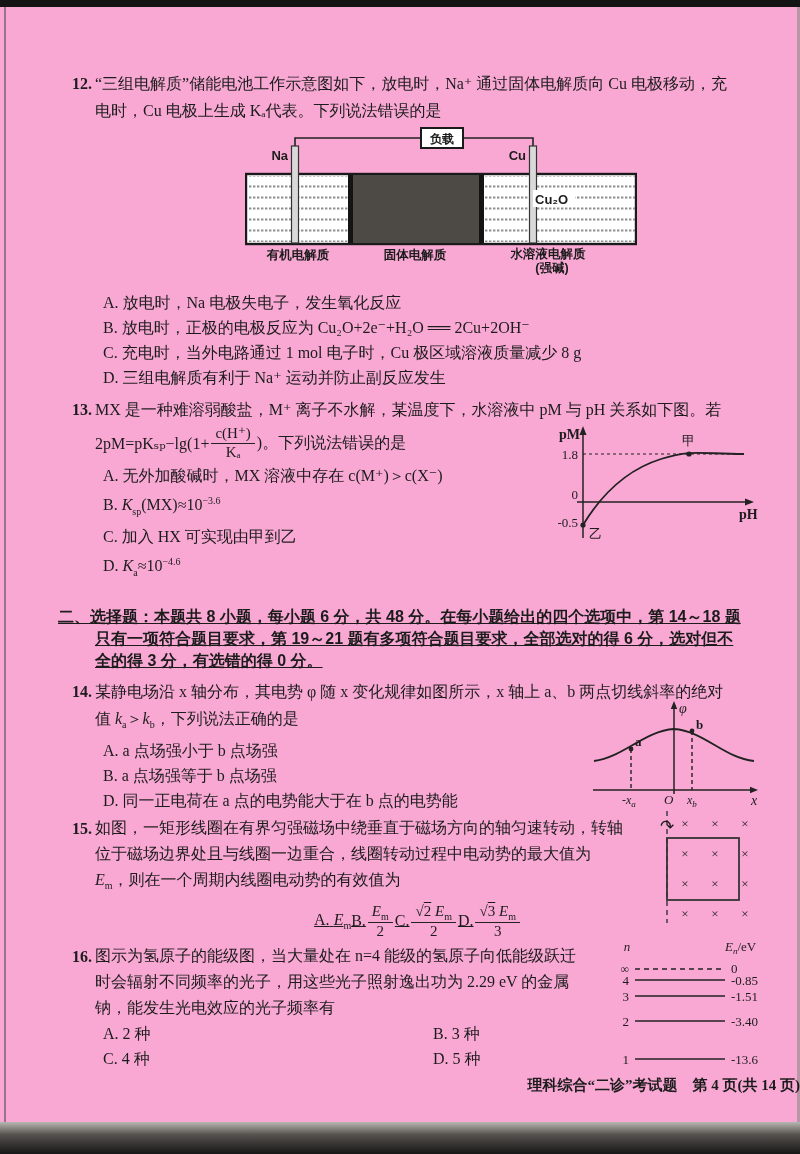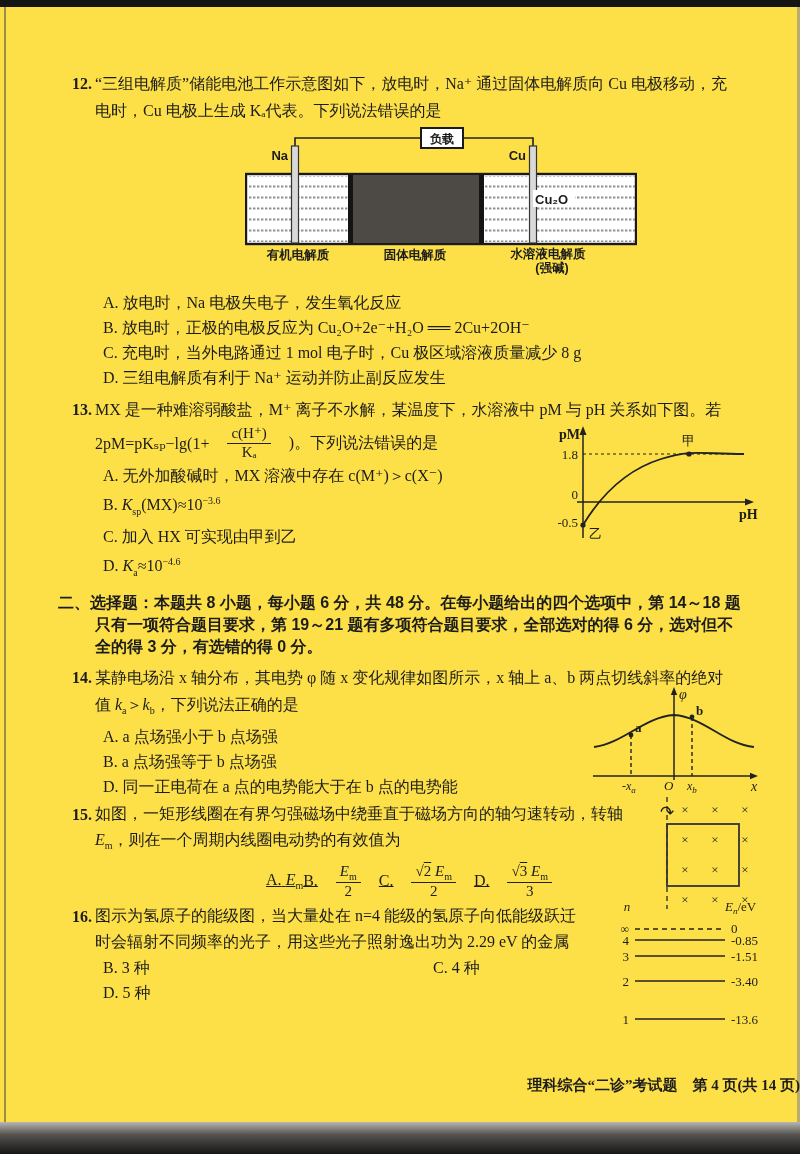--- a/index.html
+++ b/index.html
@@ -1,37 +1,37 @@
 <!DOCTYPE html>
 <html><head>
 <meta charset="utf-8">
 <style>
   html,body{margin:0;padding:0;background:#6e6e6e;}
-  .page{position:relative;width:800px;height:1154px;background:#fde047;overflow:hidden;
+  .page{position:relative;width:800px;height:1154px;background:#f9a8d4;overflow:hidden;
         font-family:"Liberation Serif","DejaVu Serif",serif;color:#1c1c1c;}
   .edge-top{position:absolute;top:0;left:0;width:100%;height:7px;background:#141414;}
   .edge-left{position:absolute;top:7px;left:4px;bottom:30px;width:2px;background:#4a4a4a;opacity:.55;}
   .edge-right{position:absolute;top:7px;right:0;bottom:30px;width:3px;background:#8a8a8a;opacity:.6;}
   .edge-bottom{position:absolute;bottom:0;left:0;width:100%;height:32px;
         background:linear-gradient(to bottom,#b8b6b2 0%,#55524e 40%,#161616 100%);}
   .content{position:absolute;left:58px;top:70px;width:705px;font-size:16px;}
   .q{position:relative;}
   .q-body{padding-left:37px;}
   .q-num{position:absolute;left:14px;top:0;font-weight:bold;line-height:27px;}
   .q-line{line-height:27px;white-space:nowrap;}
   .opt{line-height:25px;margin-left:8px;white-space:nowrap;}
   sub{font-size:10px;} sup{font-size:10px;}
   .ov{text-decoration:overline;}
   .hei{font-family:"Liberation Sans","DejaVu Sans",sans-serif;font-weight:bold;}
-  .sec{margin:8px 0 6px 0;}
+  .sec{margin:22px 0 6px 0;text-decoration:underline;}
   .sec .s1{line-height:22px;white-space:nowrap;}
   .sec .s2,.sec .s3{line-height:22px;margin-left:37px;white-space:nowrap;}
   .diagram-wrap{margin:2px 0 2px 150px;}
   .fig-abs{position:absolute;}
-  .frac{display:inline-block;vertical-align:middle;text-align:center;line-height:1.15;margin:0 18px;}
+  .frac{display:inline-block;vertical-align:middle;text-align:center;line-height:1.15;margin:0 2px;}
   .fnum{display:block;padding:0 4px;font-size:15px;}
   .fden{display:block;border-top:1.4px solid #222;padding:0 4px;font-size:15px;}
   .formula-row{display:flex;align-items:center;height:40px;white-space:nowrap;}
   .q15-opts{display:flex;width:630px;justify-content:center;align-items:center;
             height:44px;margin-left:8px;text-decoration:underline;}
   .q16-opts{display:grid;grid-template-columns:330px auto;margin-left:8px;}
   .q16-opts span{line-height:25px;}
   .footer{position:absolute;top:1076px;left:0;width:100%;text-align:right;
           font-weight:bold;font-size:15px;}
   svg text{font-family:"Liberation Serif","DejaVu Serif",serif;fill:#1c1c1c;}
@@ -168,20 +168,21 @@
           <text x="33" y="104" font-size="12" class="tit"><tspan>-x</tspan><tspan dy="3" font-size="9">a</tspan></text>
           <text x="98" y="104" font-size="12" class="tit"><tspan>x</tspan><tspan dy="3" font-size="9">b</tspan></text>
         </svg>
       </div>
     </div>
 
     <div class="q" style="margin-top:2px;">
       <span class="q-num">15.</span>
       <div class="q-body">
         <div class="q-line" style="line-height:26px;">如图，一矩形线圈在有界匀强磁场中绕垂直于磁场方向的轴匀速转动，转轴</div>
+        <div class="q-line" style="line-height:26px;">位于磁场边界处且与线圈一边重合，线圈转动过程中电动势的最大值为</div>
         <div class="q-line" style="line-height:26px;"><i>E</i><sub>m</sub>，则在一个周期内线圈电动势的有效值为</div>
 
         <div class="q15-opts">
           <span>
             <span>A.</span>&nbsp;<span><i>E</i><sub>m</sub></span>
           </span>
           <span>
             <span>B.</span><span class="frac"><span class="fnum"><i>E</i><sub>m</sub></span><span class="fden">2</span></span>
           </span>
           <span>
@@ -212,22 +213,24 @@
           </g>
         </svg>
       </div>
     </div>
 
     <div class="q">
       <span class="q-num">16.</span>
       <div class="q-body">
         <div class="q-line" style="line-height:26px;">图示为氢原子的能级图，当大量处在 n=4 能级的氢原子向低能级跃迁</div>
         <div class="q-line" style="line-height:26px;">时会辐射不同频率的光子，用这些光子照射逸出功为 2.29 eV 的金属</div>
+        <div class="q-line" style="line-height:26px;">钠，能发生光电效应的光子频率有</div>
 
         <div class="q16-opts">
+          <span>A. 2 种</span>
           <span>B. 3 种</span>
           <span>C. 4 种</span>
           <span>D. 5 种</span>
         </div>
 
         <svg class="fig-abs" style="top:-6px;right:-24px;" width="190" height="134" viewBox="0 0 190 134">
           <text class="tit" x="30" y="14" font-size="13" text-anchor="middle">n</text>
           <text x="128" y="14" font-size="13"><tspan class="tit">E</tspan><tspan dy="3" font-size="9" class="tit">n</tspan><tspan dy="-3">/eV</tspan></text>
 
           <line x1="38" y1="32" x2="128" y2="32" stroke="#222" stroke-width="1.4" stroke-dasharray="5 4"></line>

